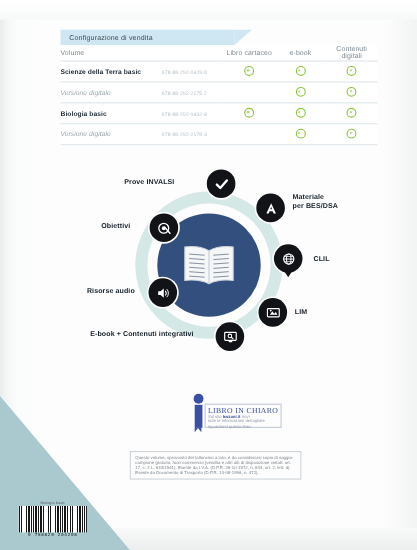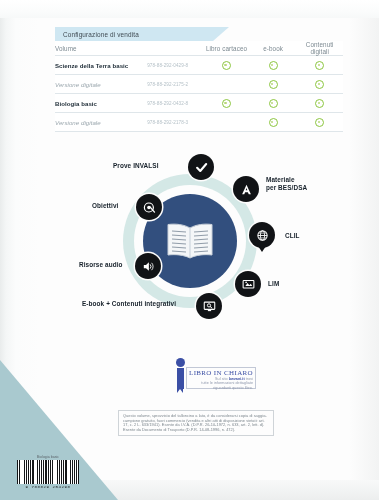--- a/index.html
+++ b/index.html
@@ -130,21 +130,21 @@
     border-right:4px solid transparent;border-top:6px solid #111316;
   }
   .nlabel{
     position:absolute;font-size:6.4px;font-weight:bold;color:#16202a;
     letter-spacing:.1px;white-space:nowrap;line-height:8px;
   }
   .nlabel.two{white-space:normal;width:56px;}
 
   
   #lic{
-    position:absolute;left:172px;top:358px;width:86px;height:34px;text-align:right;
+    position:absolute;left:172px;top:358px;width:86px;height:34px;
   }
   #lic-dot{
     position:absolute;left:4px;top:0px;width:9px;height:9px;
     border-radius:50%;background:#3b4fa5;
   }
   #lic-ribbon{
     position:absolute;left:5px;top:10px;width:7px;height:21px;
     background:#3b4fa5;
   }
   #lic-ribbon:after{

